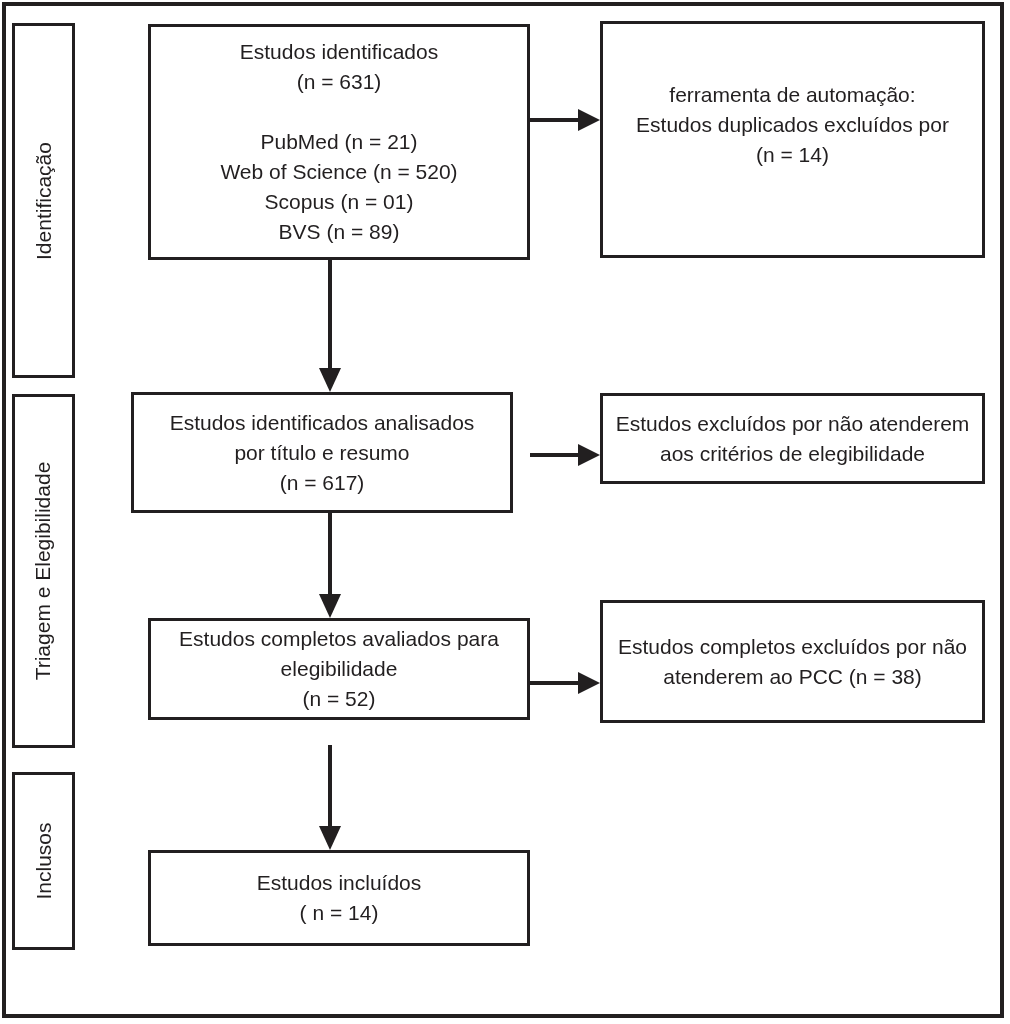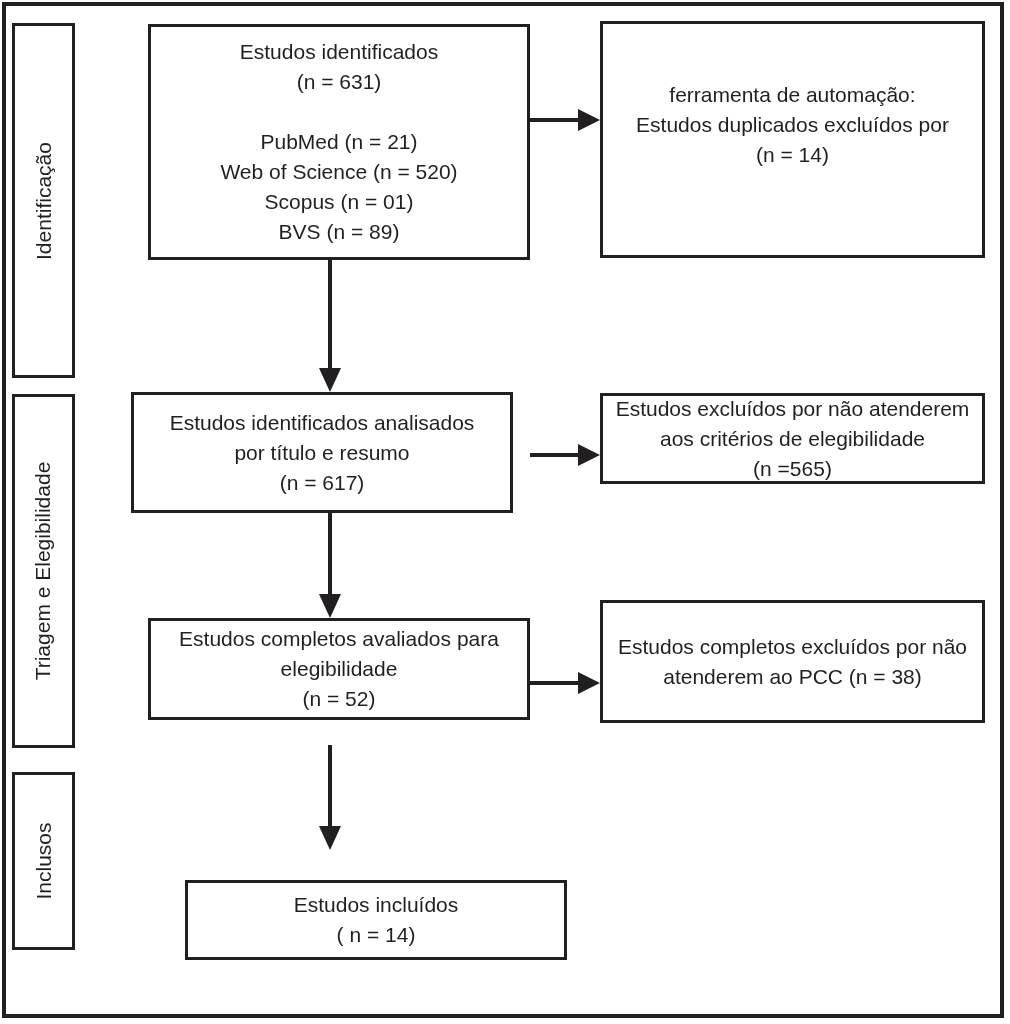--- a/index.html
+++ b/index.html
@@ -101,40 +101,39 @@
       <span class="ln">Estudos identificados analisados</span>
       <span class="ln">por título e resumo</span>
       <span class="ln">(n = 617)</span>
     </div>
   </div>
 
   <div class="box" style="left:600px;top:393px;width:385px;height:91px;">
     <div class="tgroup">
       <span class="ln">Estudos excluídos por não atenderem</span>
       <span class="ln">aos critérios de elegibilidade</span>
-      <span class="ln">(n =565)</span>
     </div>
   </div>
 
   <div class="box" style="left:148px;top:618px;width:382px;height:102px;align-items:center;">
     <div class="tgroup">
       <span class="ln">Estudos completos avaliados para</span>
       <span class="ln">elegibilidade</span>
       <span class="ln">(n = 52)</span>
     </div>
   </div>
 
   <div class="box" style="left:600px;top:600px;width:385px;height:123px;">
     <div class="tgroup">
       <span class="ln">Estudos completos excluídos por não</span>
       <span class="ln">atenderem ao PCC (n = 38)</span>
     </div>
   </div>
 
-  <div class="box" style="left:148px;top:880px;width:382px;height:80px;margin-left:37px;">
+  <div class="box" style="left:148px;top:850px;width:382px;height:96px;">
     <div class="tgroup">
       <span class="ln">Estudos incluídos</span>
       <span class="ln">( n = 14)</span>
     </div>
   </div>
 
   <div class="hline" style="left:530px;top:118px;width:50px;"></div>
   <div class="head-right" style="left:578px;top:109px;"></div>
 
   <div class="hline" style="left:530px;top:453px;width:50px;"></div>

